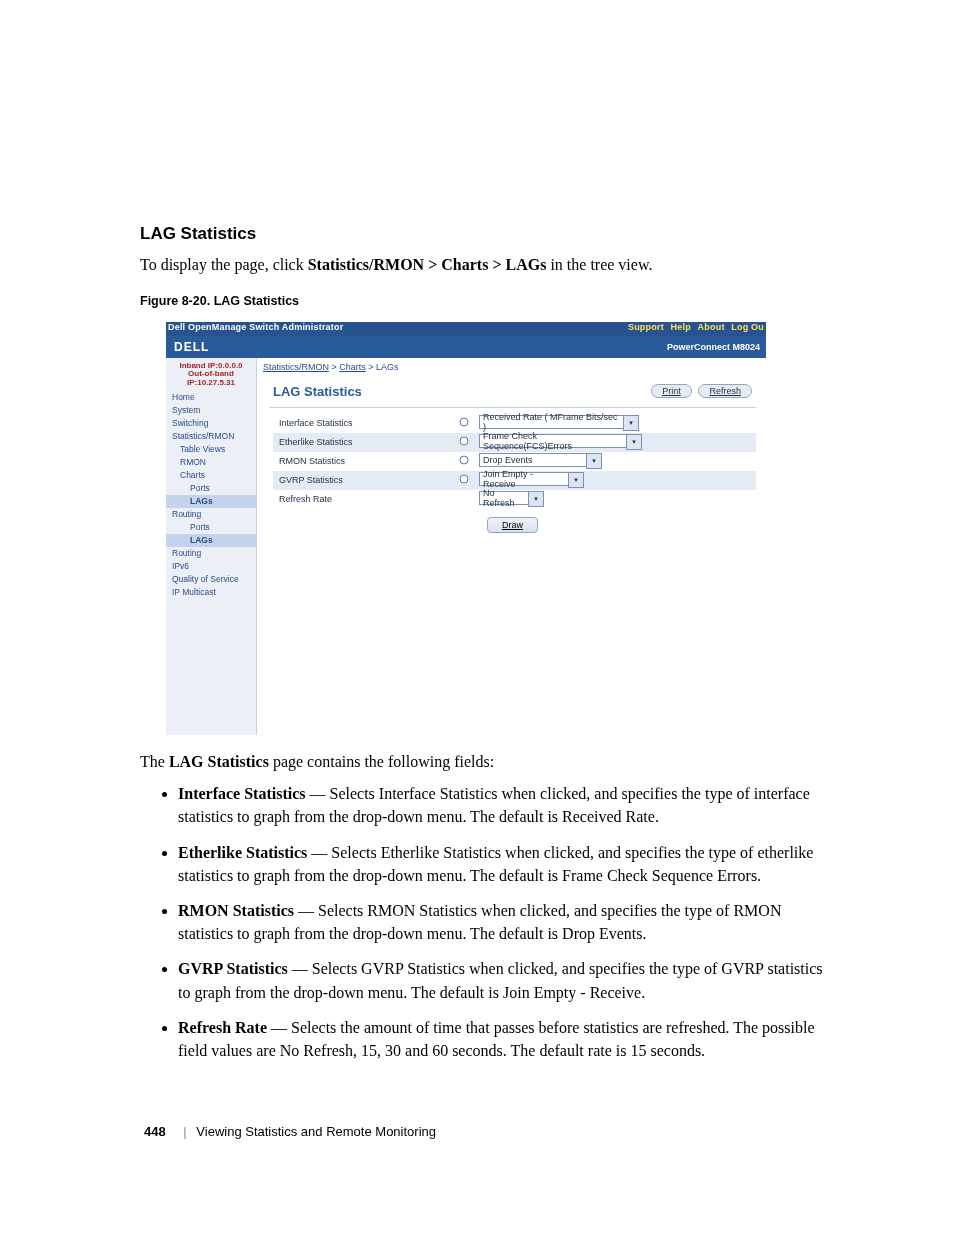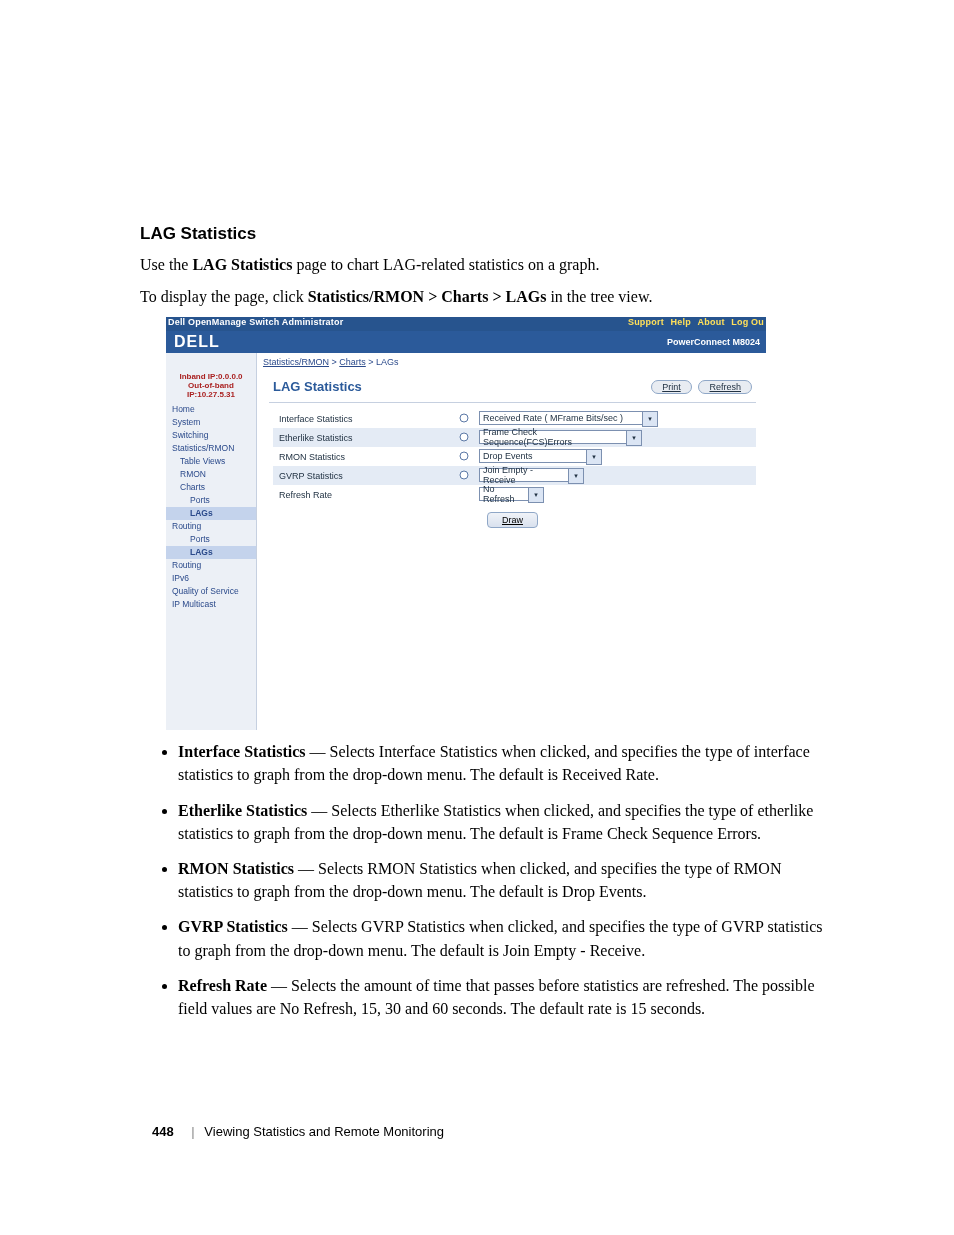--- a/index.html
+++ b/index.html
@@ -69,21 +69,21 @@
     color: #fff;
     display: flex;
     align-items: center;
     justify-content: space-between;
     padding: 0 6px;
     font-size: 9px;
     font-weight: bold;
   }
   .shot .brandbar .logo {
     font-family: Arial, Helvetica, sans-serif;
-    font-size: 16px;
+    font-size: 12px;
     font-weight: 900;
     letter-spacing: 1px;
     padding-left: 2px;
   }
   .shot .body-wrap {
     display: flex;
     height: calc(100% - 36px);
   }
   .shot .sidebar {
     width: 90px;
@@ -92,21 +92,21 @@
     font-size: 8.5px;
     color: #2b4a8b;
     padding: 2px 0 0 0;
   }
   .shot .sidebar .inband {
     text-align: center;
     color: #a22;
     font-weight: bold;
     font-size: 8px;
     line-height: 1.1;
-    margin: 18px 2px 3px 2px;
+    margin: 2px 2px 3px 2px;
   }
   .shot .sidebar .tree-item {
     padding: 1.5px 2px 1.5px 6px;
     white-space: nowrap;
     cursor: default;
   }
   .shot .sidebar .tree-item.indent1 { padding-left: 14px; }
   .shot .sidebar .tree-item.indent2 { padding-left: 24px; }
   .shot .sidebar .selected {
     background: #c4d3ec;
@@ -223,43 +223,41 @@
   ul.fields {
     margin: 10px 0 8px 12px;
     padding-left: 26px;
     font-size: 16px;
     line-height: 1.45;
   }
   ul.fields li { margin-bottom: 12px; }
 
   .footer {
     position: absolute;
-    left: 152px;
+    left: 144px;
     bottom: 96px;
     font-family: Arial, Helvetica, sans-serif;
     font-size: 13px;
     color: #000;
   }
   .footer .pn { font-weight: bold; margin-right: 14px; }
   .footer .sep { color: #888; margin: 0 6px 0 0; }
 </style>
 </head>
 <body>
 
 <div class="page">
 
   <h2 class="section-heading">LAG Statistics</h2>
 
   <p class="body-text">
-    <span>Use the </span><strong>LAG Statistics</strong><span> page to chart LAG-related statistics on a graph.</span>
-  </p>
-  <p class="body-text">
     <span>To display the page, click </span><strong>Statistics/RMON &gt; Charts &gt; LAGs</strong><span> in the tree view.</span>
   </p>
 
+  <div class="figure-label">Figure 8-20.    LAG Statistics</div>
 
   <div class="shot">
     <div class="titlebar">
       <span>Dell OpenManage Switch Administrator</span>
       <span class="titlebar-right">
         <span>Support</span>
         <span>Help</span>
         <span>About</span>
         <span>Log Ou</span>
       </span>
@@ -310,21 +308,21 @@
             </span>
           </div>
           <div class="hr"></div>
           <div class="opt-table" id="opt-table">
               <div class="opt-row">
                 <div class="label">Interface Statistics</div>
                 <div class="radio"><svg width="10" height="10">
                     <circle cx="5" cy="5" r="4" fill="#fff" stroke="#5b78a6"></circle>
                   </svg></div>
                 <div style="display: flex;">
-                  <div class="sel" style="width: 164px;">Received Rate ( MFrame Bits/sec )</div>
+                  <div class="sel" style="width: 145px;">Received Rate ( MFrame Bits/sec )</div>
                   <div class="dropbtn">▾</div>
                 </div>
               </div>
               <div class="opt-row alt">
                 <div class="label">Etherlike Statistics</div>
                 <div class="radio"><svg width="10" height="10">
                     <circle cx="5" cy="5" r="4" fill="#fff" stroke="#5b78a6"></circle>
                   </svg></div>
                 <div style="display: flex;">
                   <div class="sel" style="width: 148px;">Frame Check Sequence(FCS)Errors</div>
@@ -361,20 +359,23 @@
               </div>
             </div>
           <div class="draw-row">
             <span class="draw-btn">Draw</span>
           </div>
         </div>
       </div>
     </div>
   </div>
 
+  <p class="body-text" style="margin-top:16px">
+    <span>The </span><strong>LAG Statistics</strong><span> page contains the following fields:</span>
+  </p>
 
   <ul class="fields" id="bullets">
       <li><strong>Interface Statistics</strong><span> — Selects Interface Statistics when clicked, and specifies the type of interface statistics to graph from the drop-down menu. The default is Received Rate.</span></li>
       <li><strong>Etherlike Statistics</strong><span> — Selects Etherlike Statistics when clicked, and specifies the type of etherlike statistics to graph from the drop-down menu. The default is Frame Check Sequence Errors.</span></li>
       <li><strong>RMON Statistics</strong><span> — Selects RMON Statistics when clicked, and specifies the type of RMON statistics to graph from the drop-down menu. The default is Drop Events.</span></li>
       <li><strong>GVRP Statistics</strong><span> — Selects GVRP Statistics when clicked, and specifies the type of GVRP statistics to graph from the drop-down menu. The default is Join Empty - Receive.</span></li>
       <li><strong>Refresh Rate</strong><span> — Selects the amount of time that passes before statistics are refreshed. The possible field values are No Refresh, 15, 30 and 60 seconds. The default rate is 15 seconds.</span></li>
     </ul>
 
   <div class="footer">

